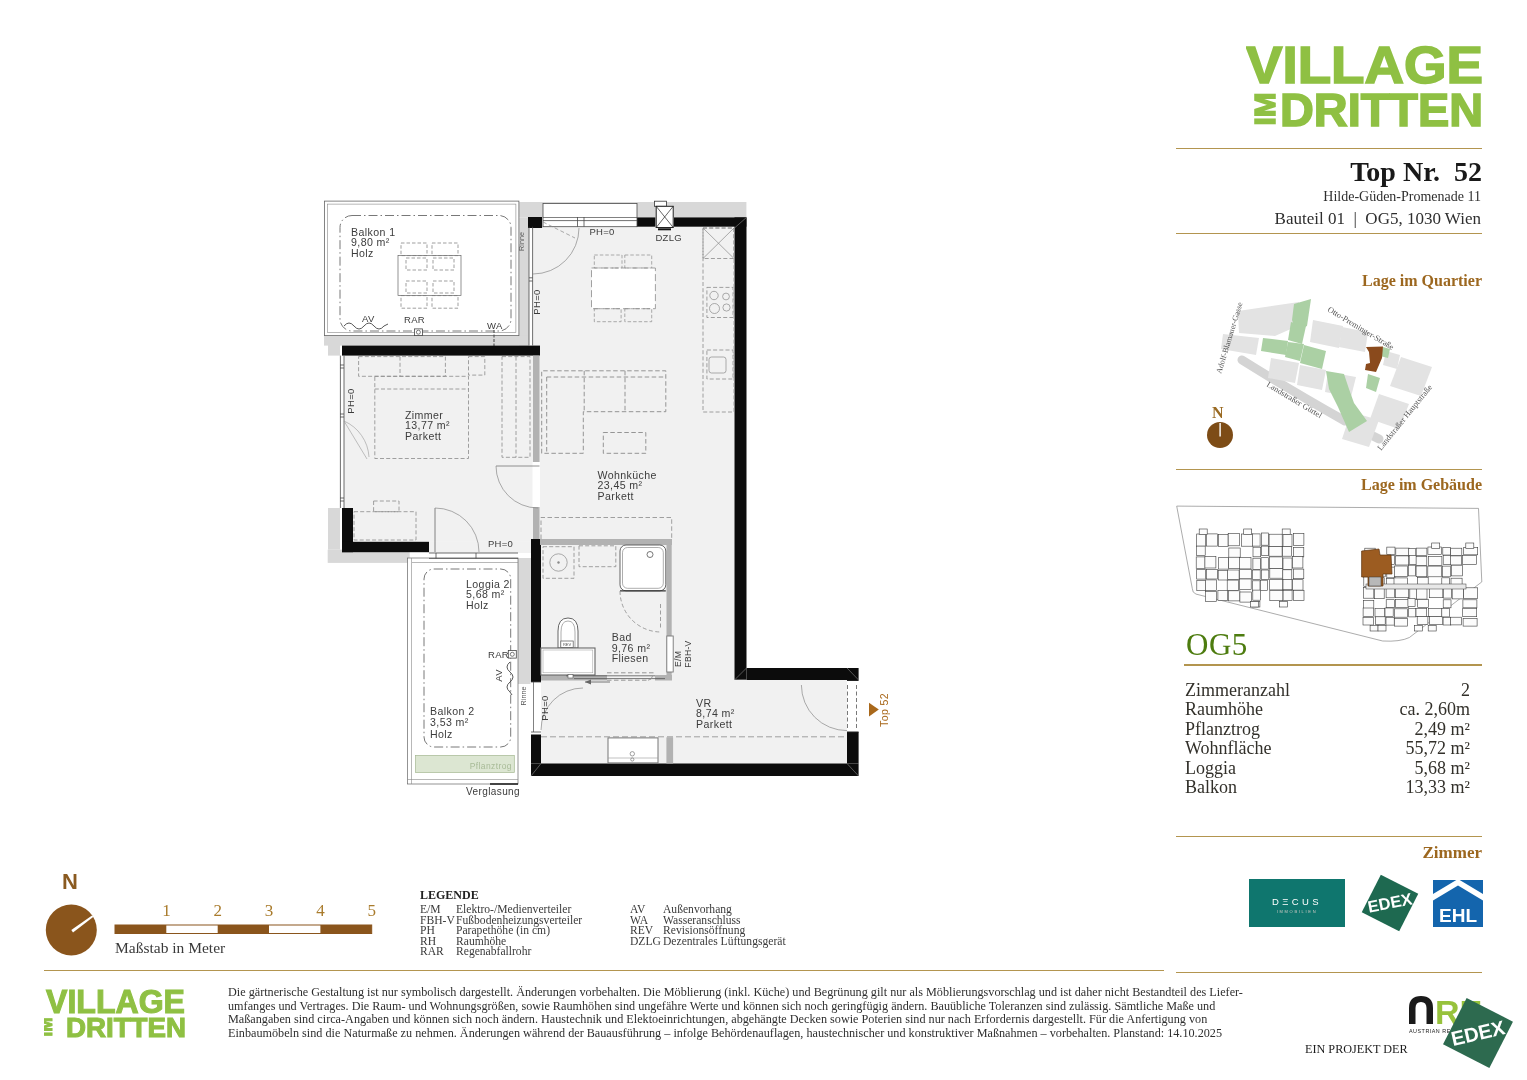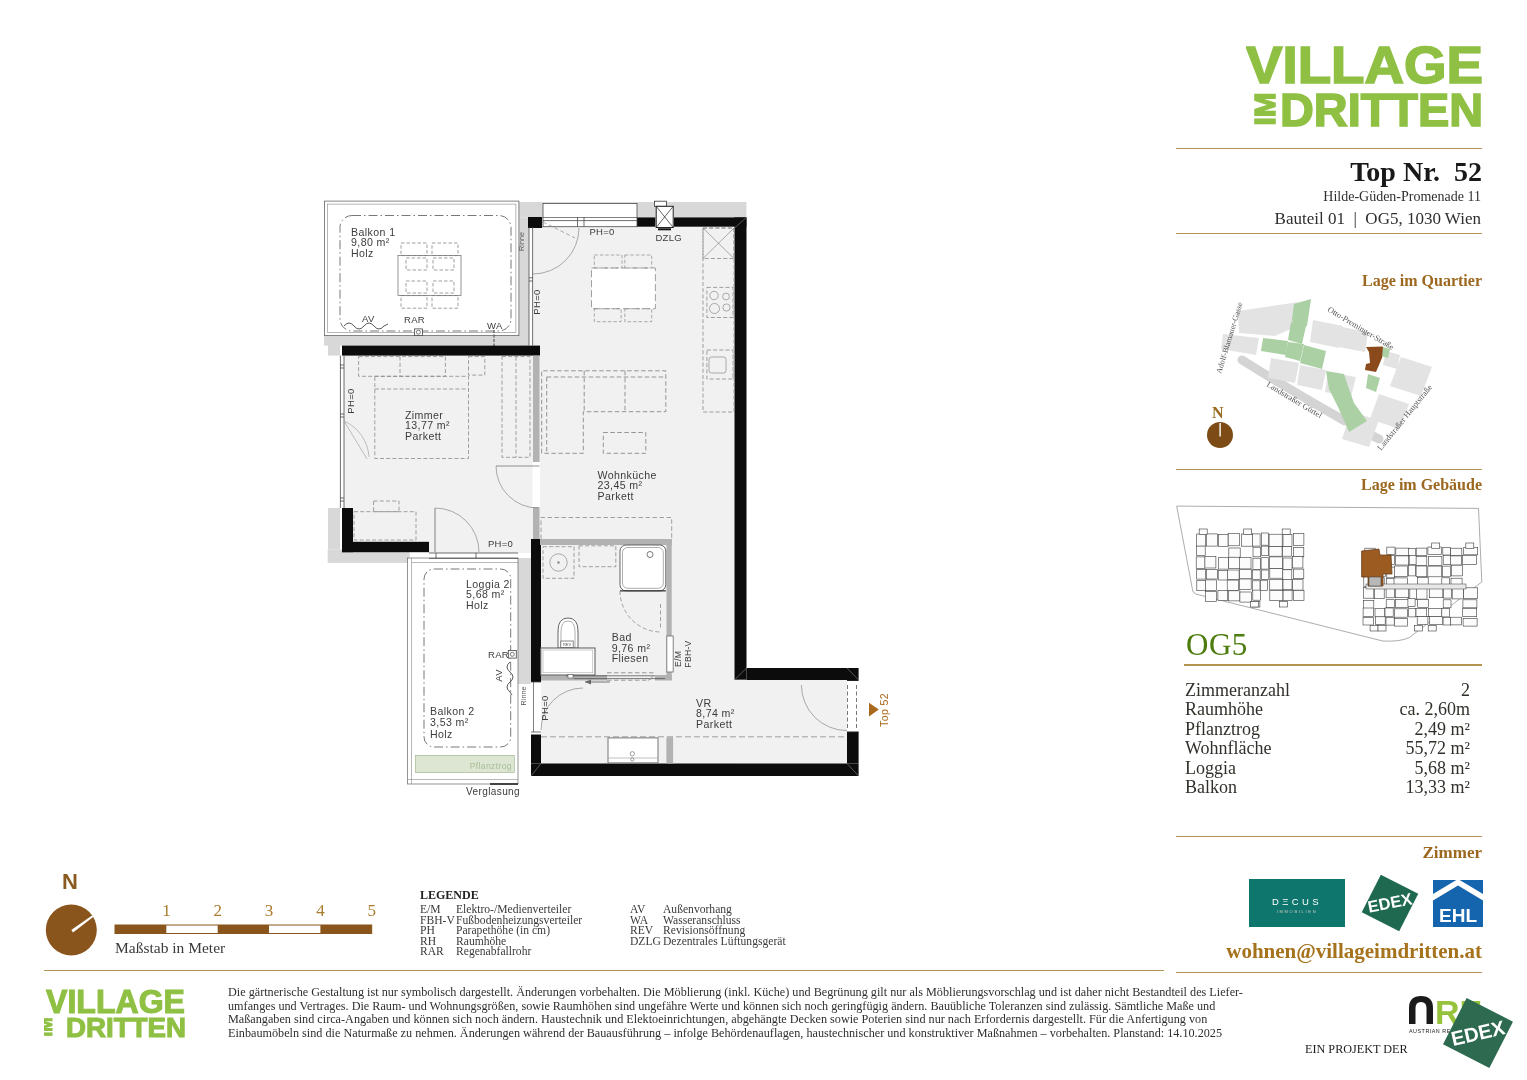--- a/index.html
+++ b/index.html
@@ -275,21 +275,20 @@
 </div>
 
 <div class="abs" style="left:1433px;top:879.5px;width:49.5px;height:47px;">
 <svg width="50" height="47" viewBox="0 0 50 47">
 <rect x="0" y="0" width="50" height="47" fill="#1465ad"></rect>
 <polygon points="0,20.5 25,5.5 50,20.5 50,14 25,-1 0,14" fill="#fff"></polygon>
 <text x="25" y="42" text-anchor="middle" font-size="19" font-weight="bold" fill="#fff" font-family="Liberation Sans,sans-serif">EHL</text>
 </svg>
 </div>
 
-<div class="abs r" style="left:1176px;top:939px;width:306px;font-size:21px;font-weight:bold;color:#a6721c;">wohnen@villageimdritten.at</div>
 
 <div class="abs gold" style="left:1176px;top:972px;width:306px;"></div>
 
 <div class="abs" style="left:1305px;top:1042px;font-size:12.2px;color:#1c1c1c;">EIN PROJEKT DER</div>
 
 <div class="abs" style="left:1401px;top:993px;width:126px;height:87px;">
 <svg width="122" height="87" viewBox="0 0 122 87">
 <path d="M8,31 L8,15 Q8,3 20,3 Q32,3 32,15 L32,31 L25.5,31 L25.5,15 Q25.5,9 20,9 Q14.5,9 14.5,15 L14.5,31 Z" fill="#1a1a1a"></path>
 <text x="34" y="31" font-size="34" font-weight="bold" fill="#97c23c" font-family="Liberation Sans,sans-serif">RE</text>
 <text x="8" y="39.5" font-size="5.4" fill="#1a1a1a" letter-spacing="0.5" font-family="Liberation Sans,sans-serif">AUSTRIAN REAL ESTATE</text>

